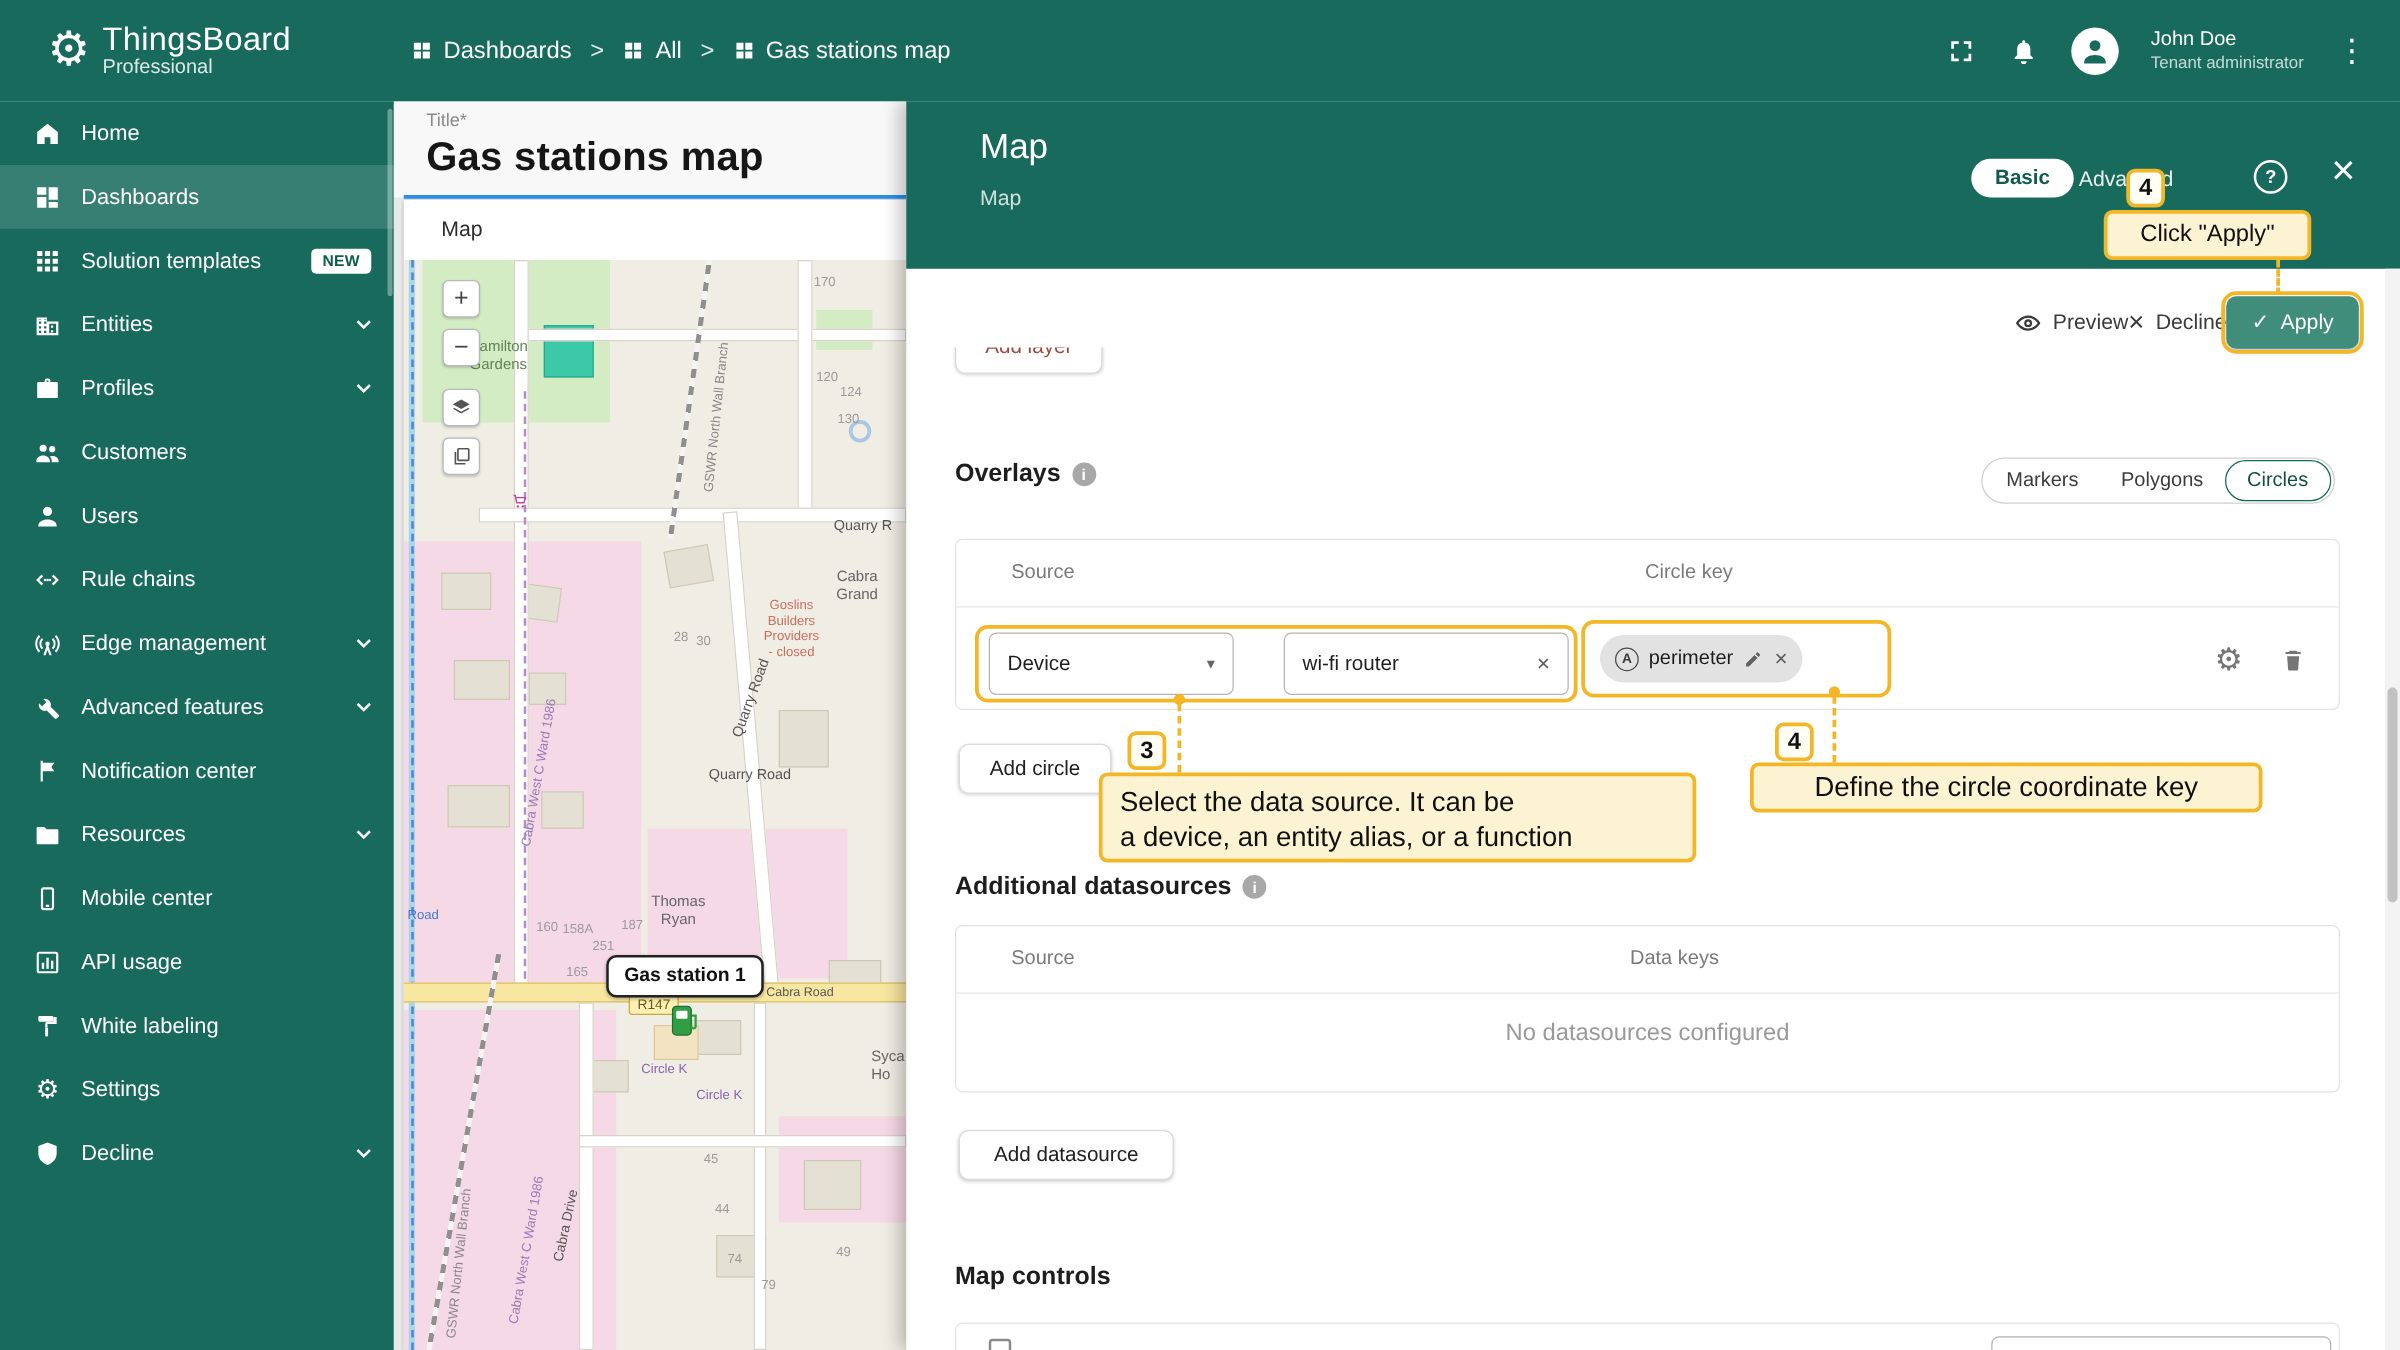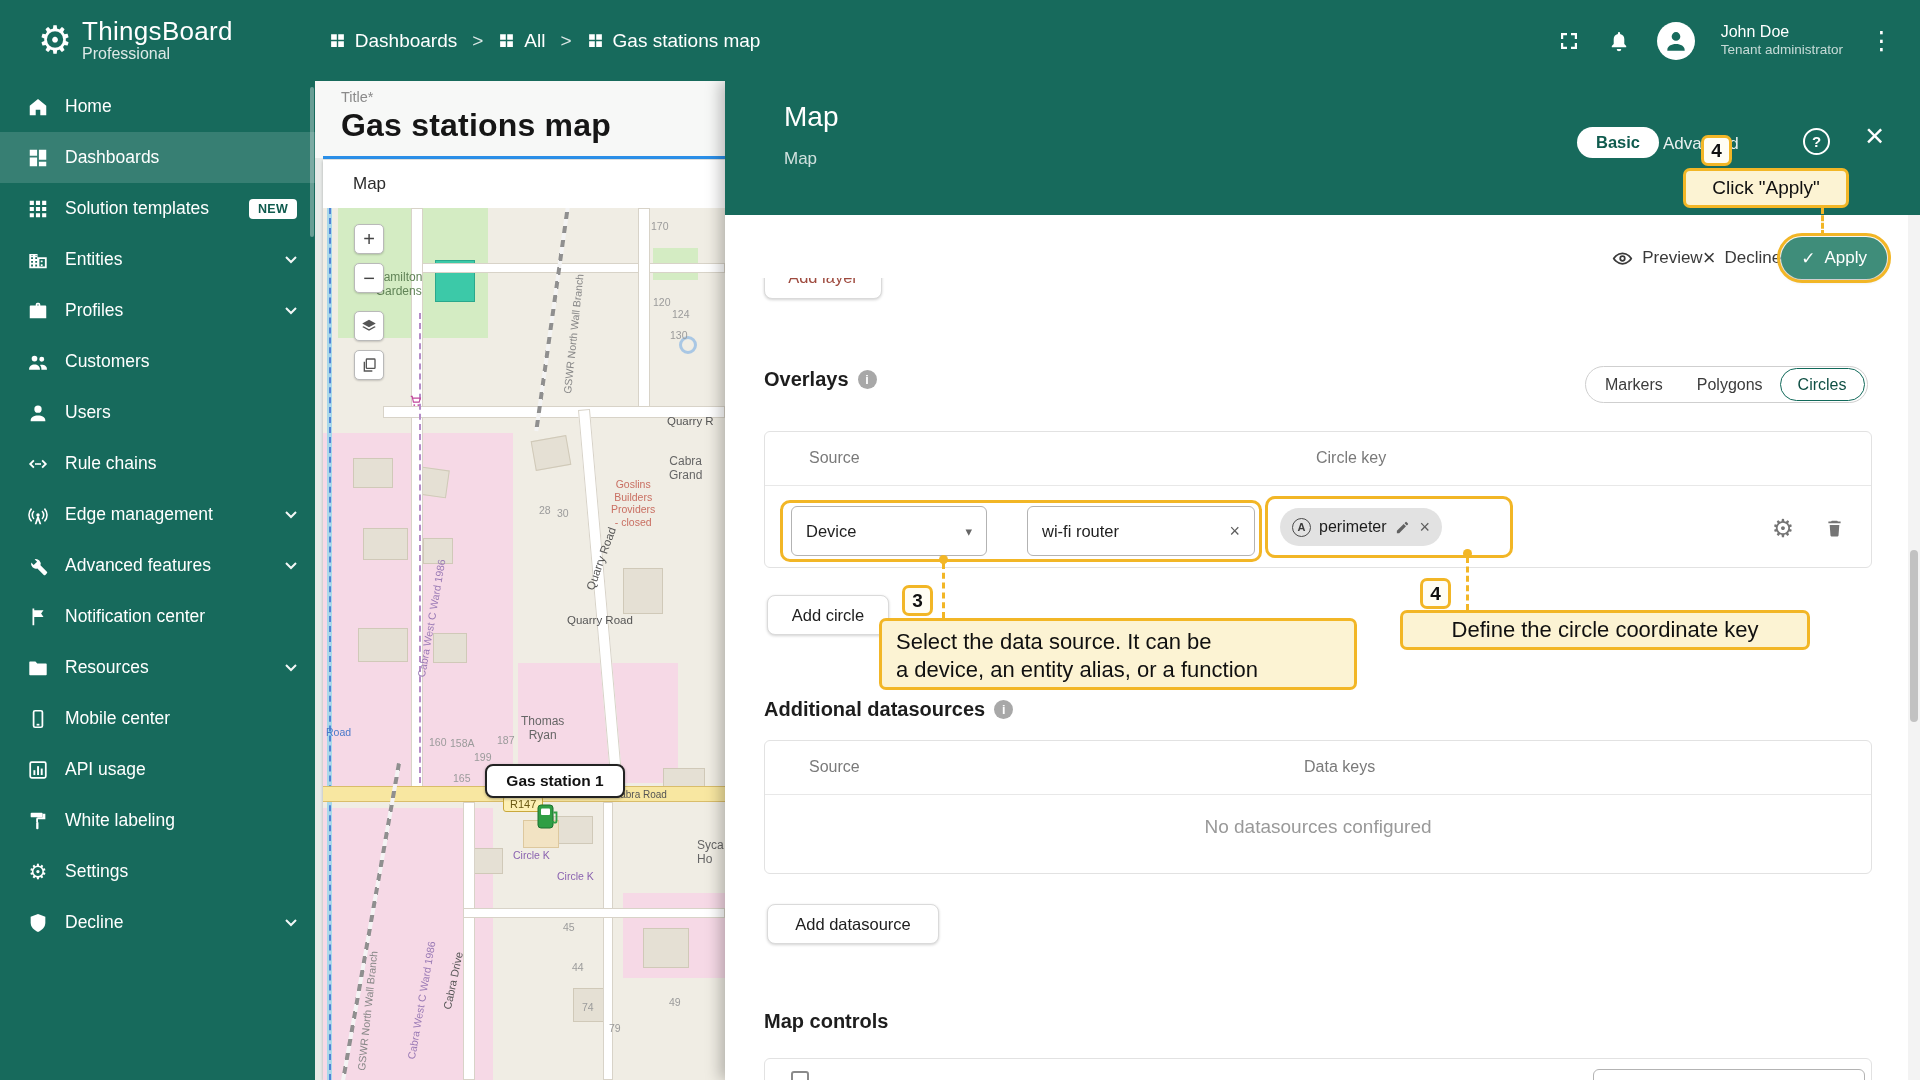--- a/index.html
+++ b/index.html
@@ -55,21 +55,21 @@
   .widget-header{height:48px;display:flex;align-items:center;padding-left:30px;font-size:17px;font-weight:500;color:#2b2b2b}
   .map-canvas{position:absolute;left:0;top:48px;right:0;bottom:0;background:#f0ede4;overflow:hidden}
   .mf{position:absolute}
   .bld{position:absolute;background:#e5e0d4;border:1px solid #d0c9b8}
   .bld-tan{background:#f2e3c3;border-color:#ddc89e}
   .map-label{position:absolute;font-size:12px;color:#6d6d6d;white-space:pre-line;line-height:1.2;z-index:5}
   .map-num{position:absolute;font-size:10.5px;color:#9b9b9b;z-index:5}
   .map-btn{position:absolute;width:30px;height:30px;background:#fff;border:1px solid #b9b9b9;border-radius:5px;
     display:flex;align-items:center;justify-content:center;font-size:20px;color:#444;z-index:9;
     box-shadow:0 1px 2px rgba(0,0,0,.18);font-weight:500;cursor:pointer}
-  .gas-pill{position:absolute;left:162px;top:556px;width:140px;height:34px;background:#fff;border:2px solid #222;
+  .gas-pill{position:absolute;left:162px;top:556px;width:126px;height:34px;background:#fff;border:2px solid #222;
     border-radius:8px;display:flex;align-items:center;justify-content:center;font-size:15.5px;font-weight:700;
     color:#111;z-index:8;box-shadow:0 1px 3px rgba(0,0,0,.3);cursor:pointer}
   .r147{position:absolute;left:180px;top:588px;padding:1px 6px;background:#fdf0b4;border:1px solid #c9a83c;
     border-radius:3px;font-size:11px;color:#6b5a14;z-index:6}
 
   
   .settings{position:absolute;left:725px;top:81px;right:0;bottom:0;background:#fff;
     box-shadow:-5px 0 14px rgba(0,0,0,.25);z-index:35}
   .sp-header{position:absolute;left:0;top:0;right:0;height:134px;background:var(--teal);color:#fff}
   .sp-title{position:absolute;left:59px;top:20px;font-size:28px;font-weight:500}
@@ -80,21 +80,21 @@
   .help-btn{position:absolute;left:1078px;top:47px;width:27px;height:27px;border:2px solid #fff;border-radius:50%;
     display:flex;align-items:center;justify-content:center;font-size:15px;font-weight:700;cursor:pointer}
   .help-btn::after{content:"?"}
   .close-btn{position:absolute;left:1140px;top:38px;font-size:33px;font-weight:300;line-height:1;cursor:pointer}
   .close-btn::after{content:"\00D7"}
 
   .sp-toolbar{position:absolute;top:155px;right:33px;height:44px;display:flex;align-items:center;z-index:6}
   .txt-btn{display:flex;align-items:center;gap:9px;font-size:17px;color:#3a3a3a;font-weight:500;cursor:pointer}
   .x-glyph::after{content:"\00D7";font-size:22px;line-height:1;color:#3a3a3a}
   .apply-btn{display:flex;align-items:center;gap:9px;background:var(--apply);color:#fff;font-size:17px;font-weight:500;
-    padding:0 20px;height:42px;border-radius:21px;outline: 3px solid var(--yel);outline-offset:1px;
+    padding:0 20px;height:42px;border-radius:8px;outline: 3px solid var(--yel);outline-offset:1px;
     box-shadow:0 2px 4px rgba(0,0,0,.25);cursor:pointer}
   .check-glyph::after{content:"\2713";font-size:17px}
 
   .sp-content{position:absolute;left:0;top:197px;width:1183px;bottom:0;overflow:hidden}
   .section-h{position:absolute;display:flex;align-items:center;gap:9px;font-size:20px;font-weight:700;color:#1d1d1d}
   .info-i{width:19px;height:19px;border-radius:50%;background:#a8a8a8;color:#fff;font-size:12.5px;font-weight:700;
     display:flex;align-items:center;justify-content:center}
   .info-i::after{content:"i"}
   .tgl-group{position:absolute;left:860px;top:88px;height:37px;border:1px solid #cfcfcf;border-radius:19px;
     display:flex;align-items:center;padding:0 2px;background:#fff}
@@ -450,21 +450,21 @@
         <span class="map-label" style="left:290px;top:581px;font-size:10px;color:#555;z-index:6">Cabra Road</span>
 
         <span class="map-num" style="left:330px;top:88px">120</span>
         <span class="map-num" style="left:349px;top:100px">124</span>
         <span class="map-num" style="left:347px;top:121px">130</span>
         <span class="map-num" style="left:328px;top:12px">170</span>
         <span class="map-num" style="left:216px;top:296px">28</span>
         <span class="map-num" style="left:234px;top:299px">30</span>
         <span class="map-num" style="left:106px;top:528px">160</span>
         <span class="map-num" style="left:127px;top:529px">158A</span>
-        <span class="map-num" style="left:151px;top:543px">199</span>
+        <span class="map-num" style="left:151px;top:543px">251</span>
         <span class="map-num" style="left:174px;top:526px">187</span>
         <span class="map-num" style="left:240px;top:713px">45</span>
         <span class="map-num" style="left:249px;top:753px">44</span>
         <span class="map-num" style="left:259px;top:793px">74</span>
         <span class="map-num" style="left:286px;top:814px">79</span>
         <span class="map-num" style="left:346px;top:788px">49</span>
         <span class="map-num" style="left:130px;top:564px">165</span>
 
         <span class="mf" style="left:86px;top:186px;z-index:6">
           <svg width="14" height="14" viewBox="0 0 24 24" fill="none" stroke="#c2479c" stroke-width="2">

